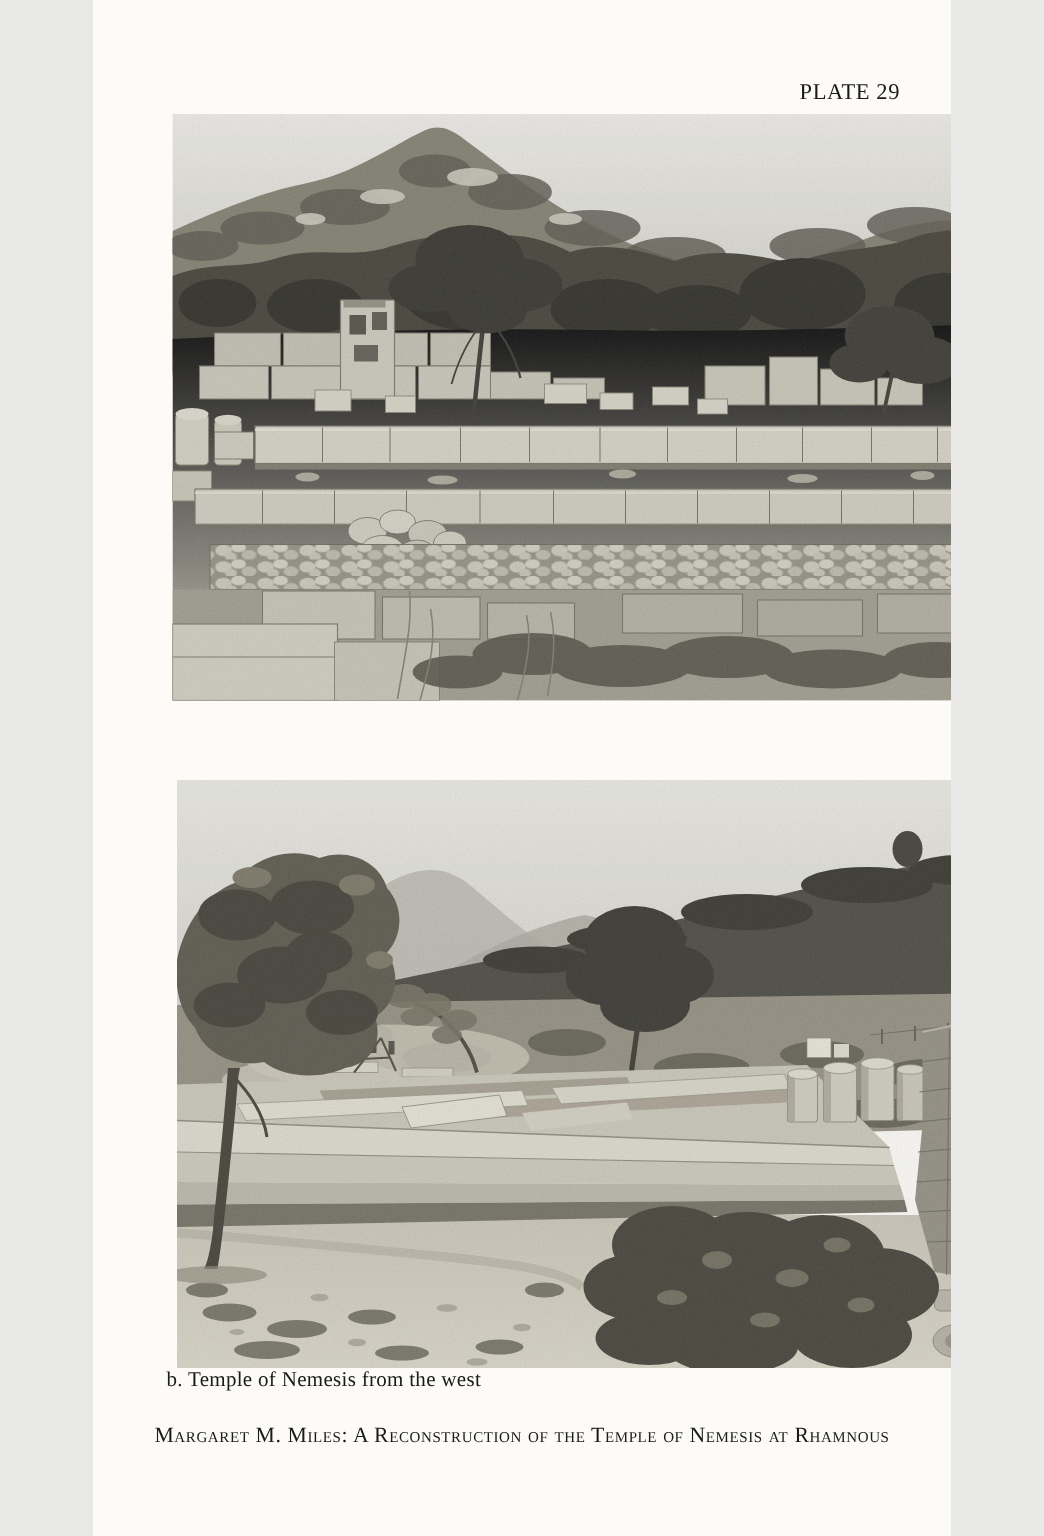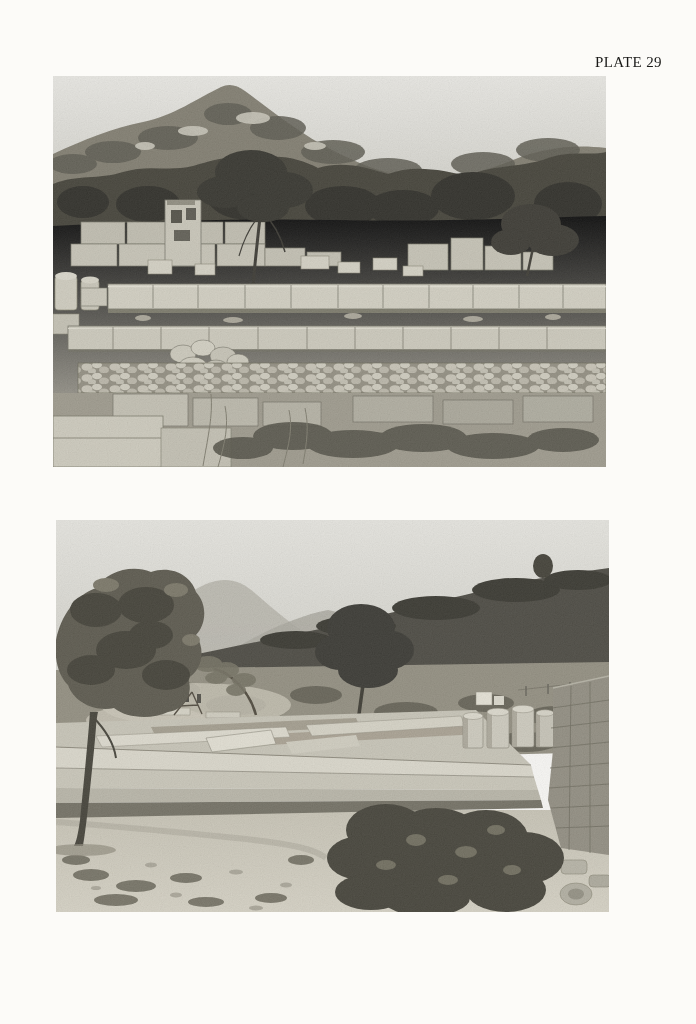--- a/index.html
+++ b/index.html
@@ -1,17 +1,17 @@
 <!DOCTYPE html>
 <html><head>
 <meta charset="utf-8">
 <style>
   html,body{margin:0;padding:0;background:#e9e9e7;}
   .page{
-    position:relative;width:696px;height:1024px;margin:0 auto;
+    position:relative;width:572px;height:1024px;margin:0 auto;
     background:#fcfbf8;overflow:hidden;
     font-family:"Liberation Serif","DejaVu Serif",serif;color:#1a1a18;
   }
   .plate-number{
     position:absolute;top:54px;right:34px;
     font-size:15px;letter-spacing:0.4px;font-weight:400;
   }
   .photo{position:absolute;display:block;}
   .photo svg{display:block;}
   .photo-a{left:53px;top:76px;width:553px;height:391px;}
@@ -477,15 +477,17 @@
             <ellipse cx="456" cy="350" rx="9" ry="5"></ellipse>
         </g>
       </g>
 
       <g>
         <rect width="553" height="392" filter="url(#grainB)" opacity="0.15"></rect>
       </g>
     </svg>
   </figure>
 
-
+  <div class="caption caption-b">b. Temple of Nemesis from the west</div>
+
+  <div class="attribution">Margaret M. Miles: A Reconstruction of the Temple of Nemesis at Rhamnous</div>
 
 </div>
 
 </body></html>

